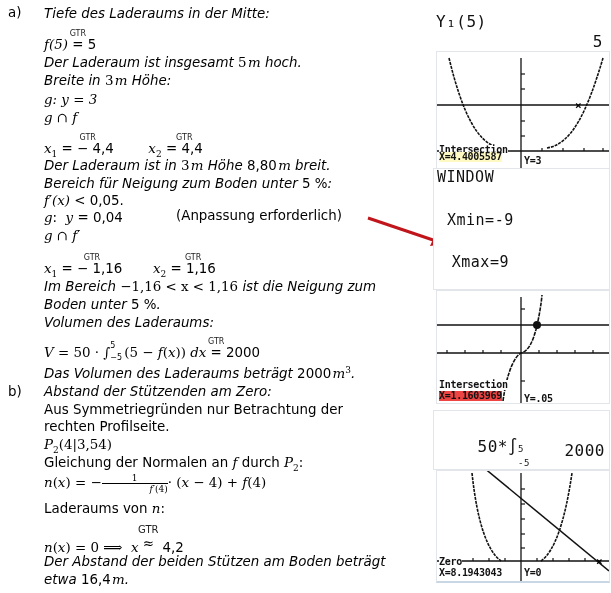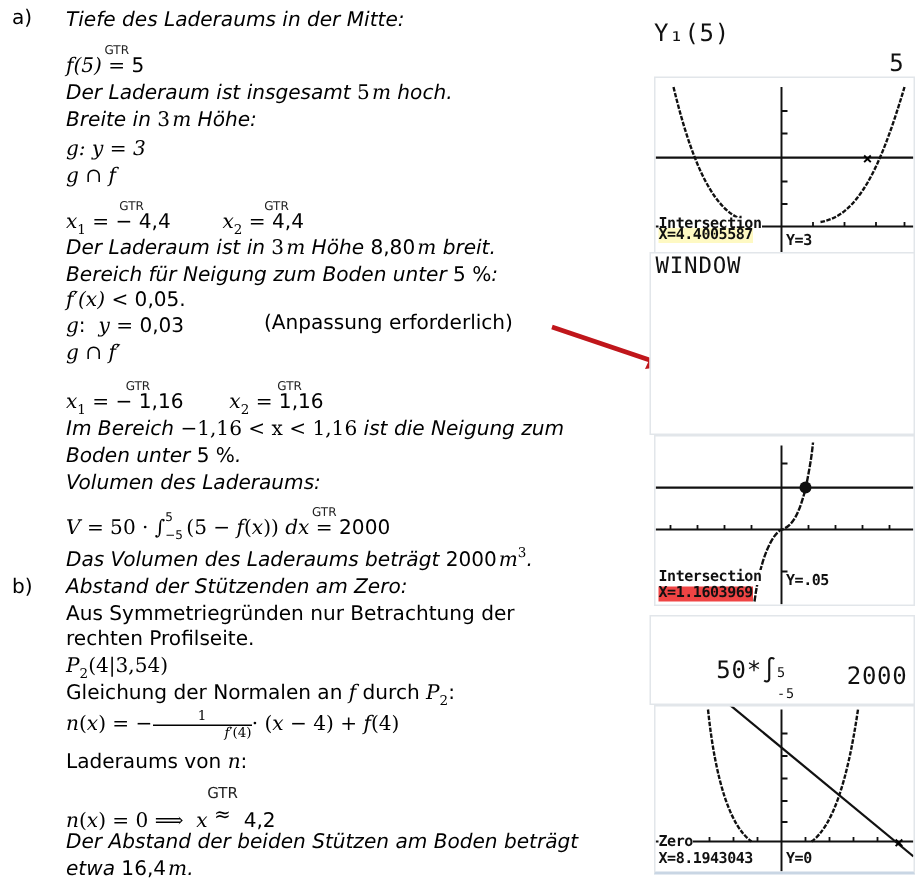--- a/index.html
+++ b/index.html
@@ -63,21 +63,21 @@
 
 <div class="ln it" style="top:176px">
   <span>Bereich für Neigung zum Boden unter </span><span style="font-style:normal">5 %</span><span>:</span>
 </div>
 
 <div class="ln" style="top:193px">
   <span class="m">f′(x)</span><span> &lt; 0,05.</span>
 </div>
 
 <div class="ln" style="top:210px">
-  <span class="m">g</span><span>:&nbsp; </span><span class="m">y</span><span> = 0,03</span>
+  <span class="m">g</span><span>:&nbsp; </span><span class="m">y</span><span> = 0,04</span>
 </div>
 <div class="note">(Anpassung erforderlich)</div>
 
 <div class="ln m" style="top:228px">g ∩ f′</div>
 
 <div class="ln" style="top:261px">
   <span class="m">x</span><sub class="mn">1</sub>
   <span class="gtr"><span class="tag">GTR</span><span>= − 1,16</span></span>
   <span style="display:inline-block;width:22px"></span>
   <span class="m">x</span><sub class="mn">2</sub>
@@ -161,20 +161,29 @@
     <path d="M110,96 C135,92 150,60 166,6" fill="none" stroke="#111" stroke-width="1.6" stroke-dasharray="3,1"></path>
     <text x="138" y="57" font-family="DejaVu Sans Mono, monospace" font-size="11" font-weight="bold">×</text>
   </svg>
   <div class="t small" style="left:2px;top:93px;background:#fff">Intersection</div>
   <div class="t small" style="left:2px;top:100px;background:#fef9c3">X=4.4005587</div>
   <div class="t small" style="left:87px;top:104px">Y=3</div>
 </div>
 
 <div class="calc" style="left:433px;top:168px;width:175px;height:120px">
   <div class="t big" style="left:3px;top:1px;font-size:15px;line-height:14px">WINDOW</div>
+  <div class="t big" style="left:3px;top:15px;font-size:15px;line-height:14.3px">
+    <div style="padding-left:10px">Xmin=-9</div>
+    <div style="padding-left:10px">Xmax=9</div>
+    
+    
+    
+    
+    
+  </div>
 </div>
 
 <div class="calc" style="left:436px;top:290px;width:172px;height:112px">
   <svg width="172" height="112">
     <line x1="0" y1="34" x2="172" y2="34" stroke="#111" stroke-width="1.5"></line>
     <line x1="0" y1="62" x2="172" y2="62" stroke="#111" stroke-width="1.3"></line>
     <line x1="84" y1="6" x2="84" y2="112" stroke="#111" stroke-width="1.3"></line>
     <g stroke="#111" stroke-width="1.2">
       <line x1="10" y1="62" x2="10" y2="59"></line>
         <line x1="28" y1="62" x2="28" y2="59"></line>
@@ -185,21 +194,21 @@
       <line x1="138" y1="62" x2="138" y2="59"></line>
         <line x1="156" y1="62" x2="156" y2="59"></line>
       <line x1="84" y1="18" x2="88" y2="18"></line>
         <line x1="84" y1="90" x2="88" y2="90"></line>
     </g>
     <path d="M66,110 C70,80 78,65 84,62 C92,60 96,50 100,35 C102,25 104,15 105,4" fill="none" stroke="#111" stroke-width="1.6" stroke-dasharray="4,1"></path>
     <circle cx="100" cy="34" r="4" fill="#111"></circle>
   </svg>
   <div class="t small" style="left:2px;top:89px;background:#fff">Intersection</div>
   <div class="t small" style="left:2px;top:100px;background:#ef4444">X=1.1603969</div>
-  <div class="t small" style="left:87px;top:92px">Y=.05</div>
+  <div class="t small" style="left:87px;top:103px">Y=.05</div>
 </div>
 
 <div class="calc" style="left:433px;top:410px;width:175px;height:58px">
   <div class="t big" style="left:3px;top:7px">
     <span>50*∫</span><span style="display:inline-block;position:relative;width:12px;font-size:9px"><span style="position:absolute;top:-8px;left:0">5</span><span style="position:absolute;top:6px;left:0">-5</span></span>
   </div>
   <div class="t big" style="right:4px;top:30px">2000</div>
 </div>
 
 <div class="calc" style="left:436px;top:470px;width:172px;height:110px;border-bottom:2px solid #c9d6e4">

